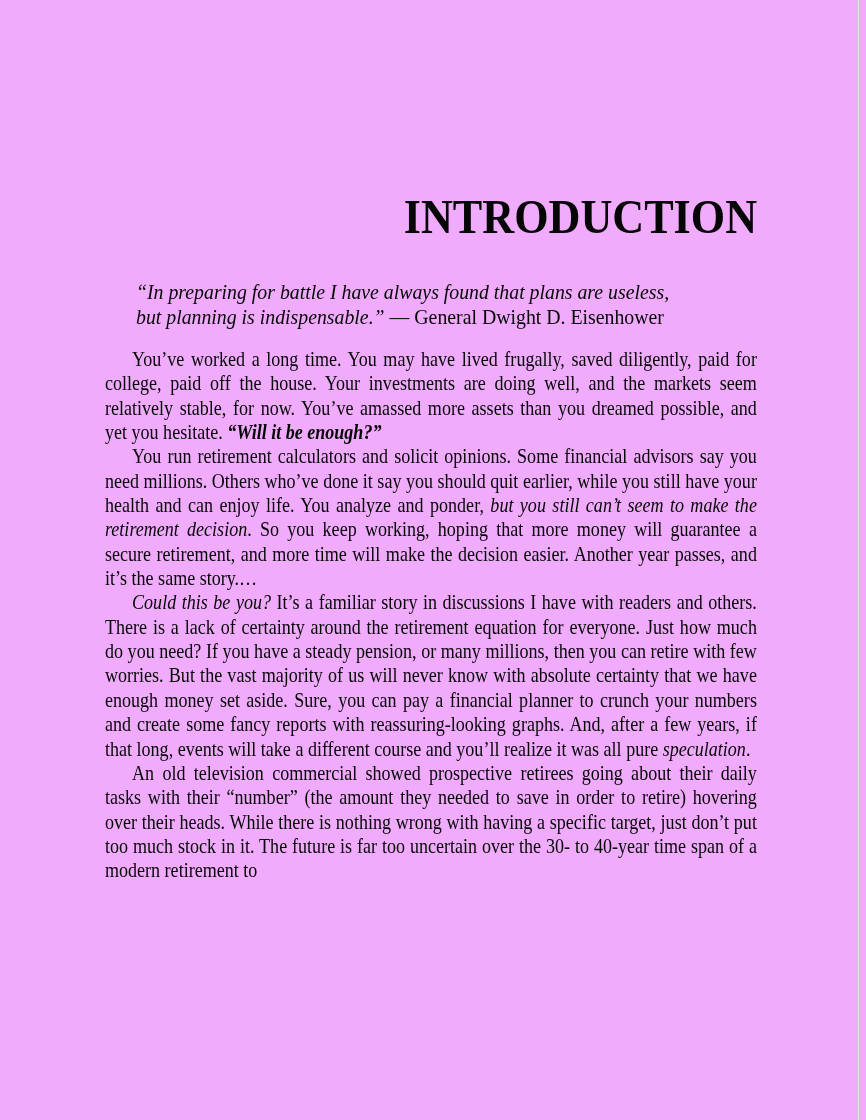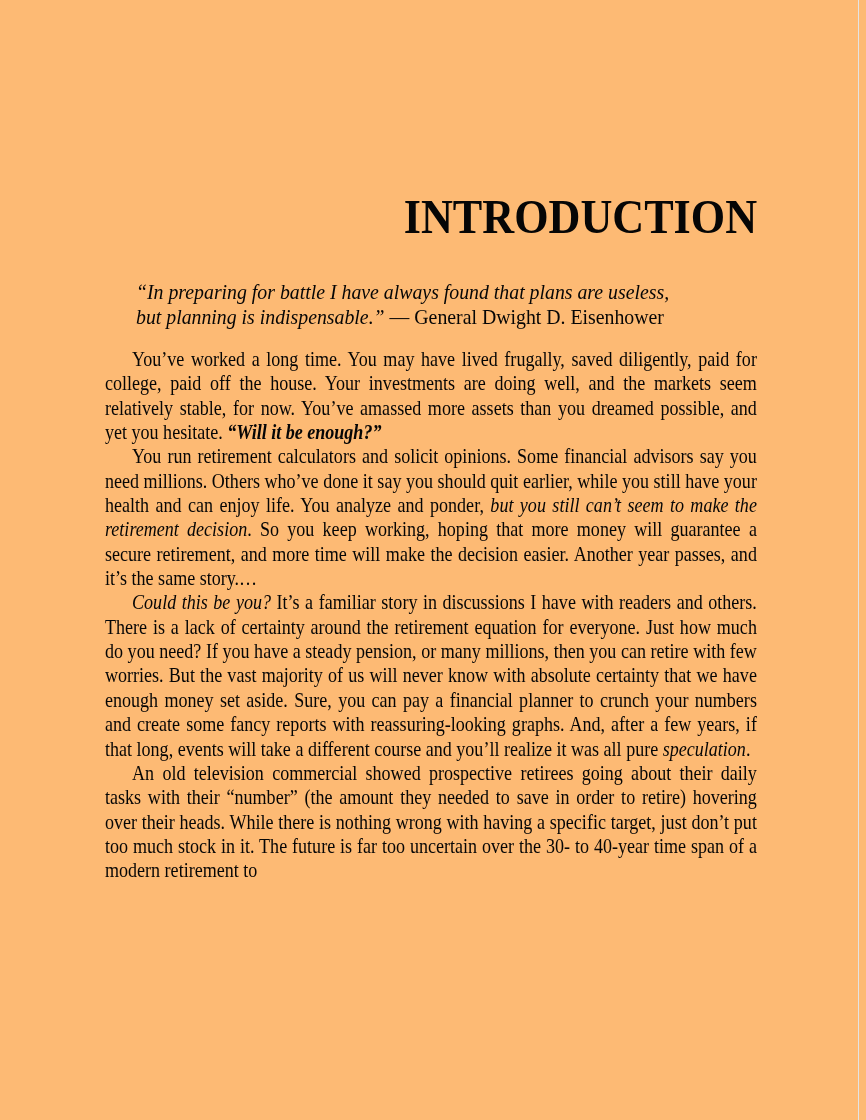--- a/index.html
+++ b/index.html
@@ -4,21 +4,21 @@
 <style>
   html, body {
     margin: 0;
     padding: 0;
     background: #ffffff;
   }
   .page {
     position: relative;
     width: 866px;
     height: 1120px;
-    background: #fdba74;
+    background: #f0abfc;
     overflow: hidden;
     font-family: "Liberation Serif", "DejaVu Serif", serif;
     color: #060606;
   }
   .edge-line {
     position: absolute;
     left: 858px;
     top: 0;
     width: 1px;
     height: 1120px;

